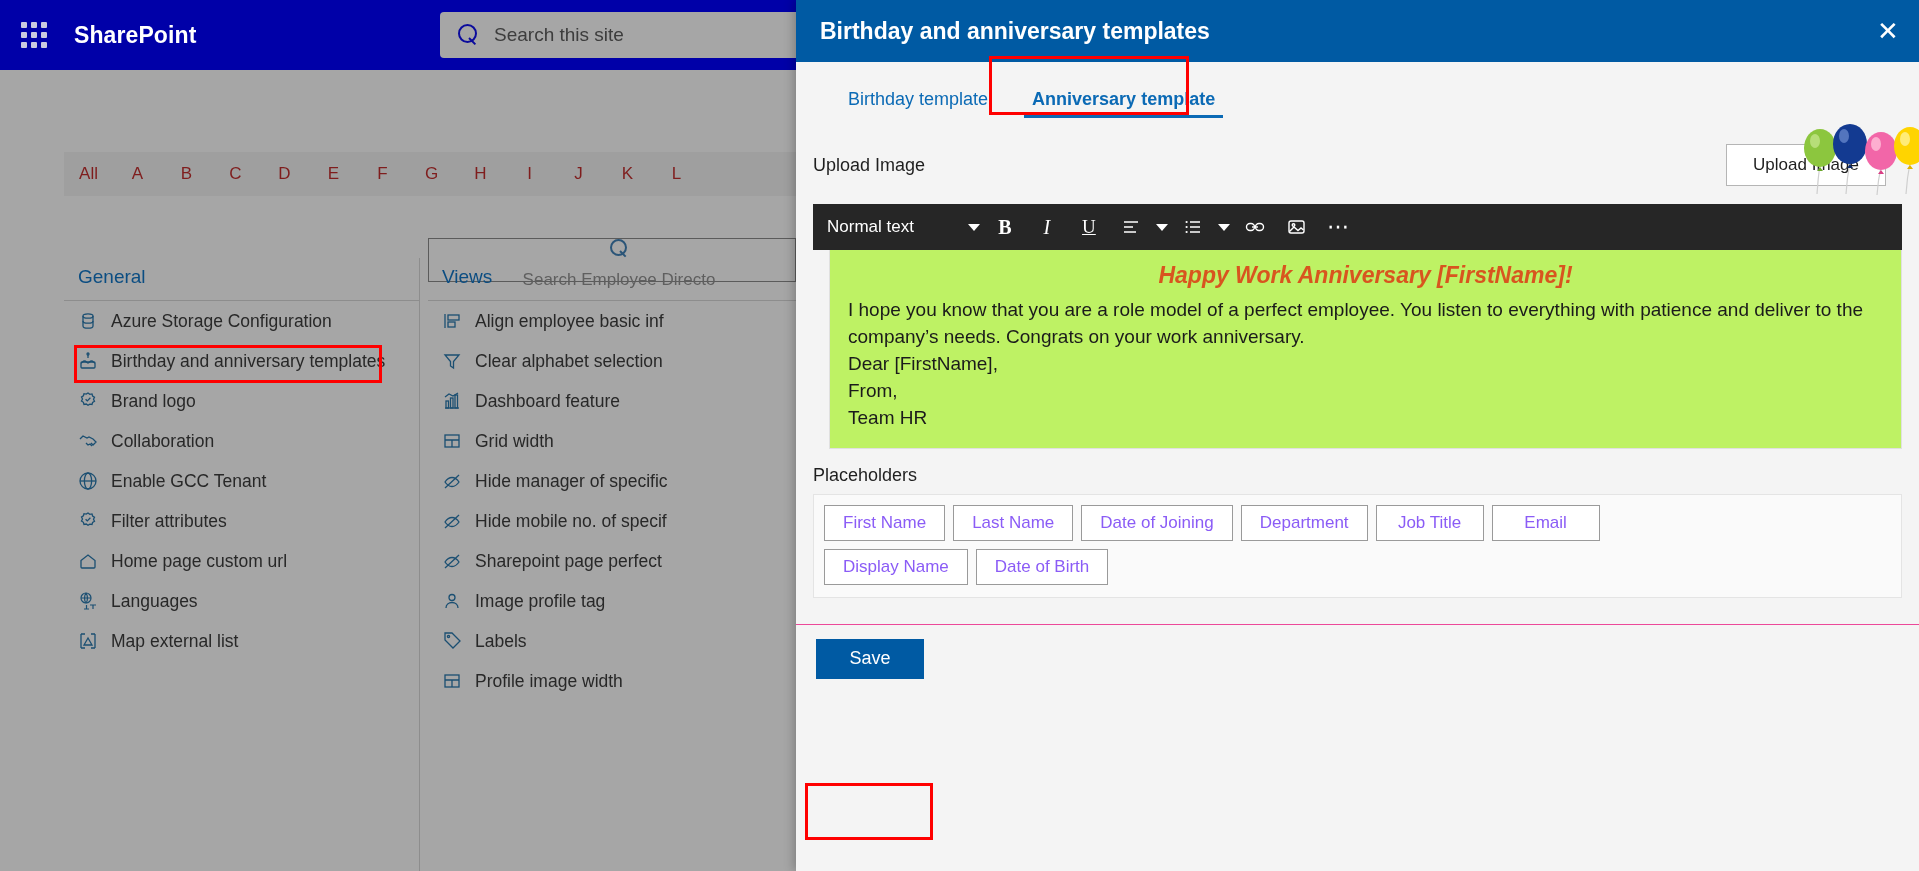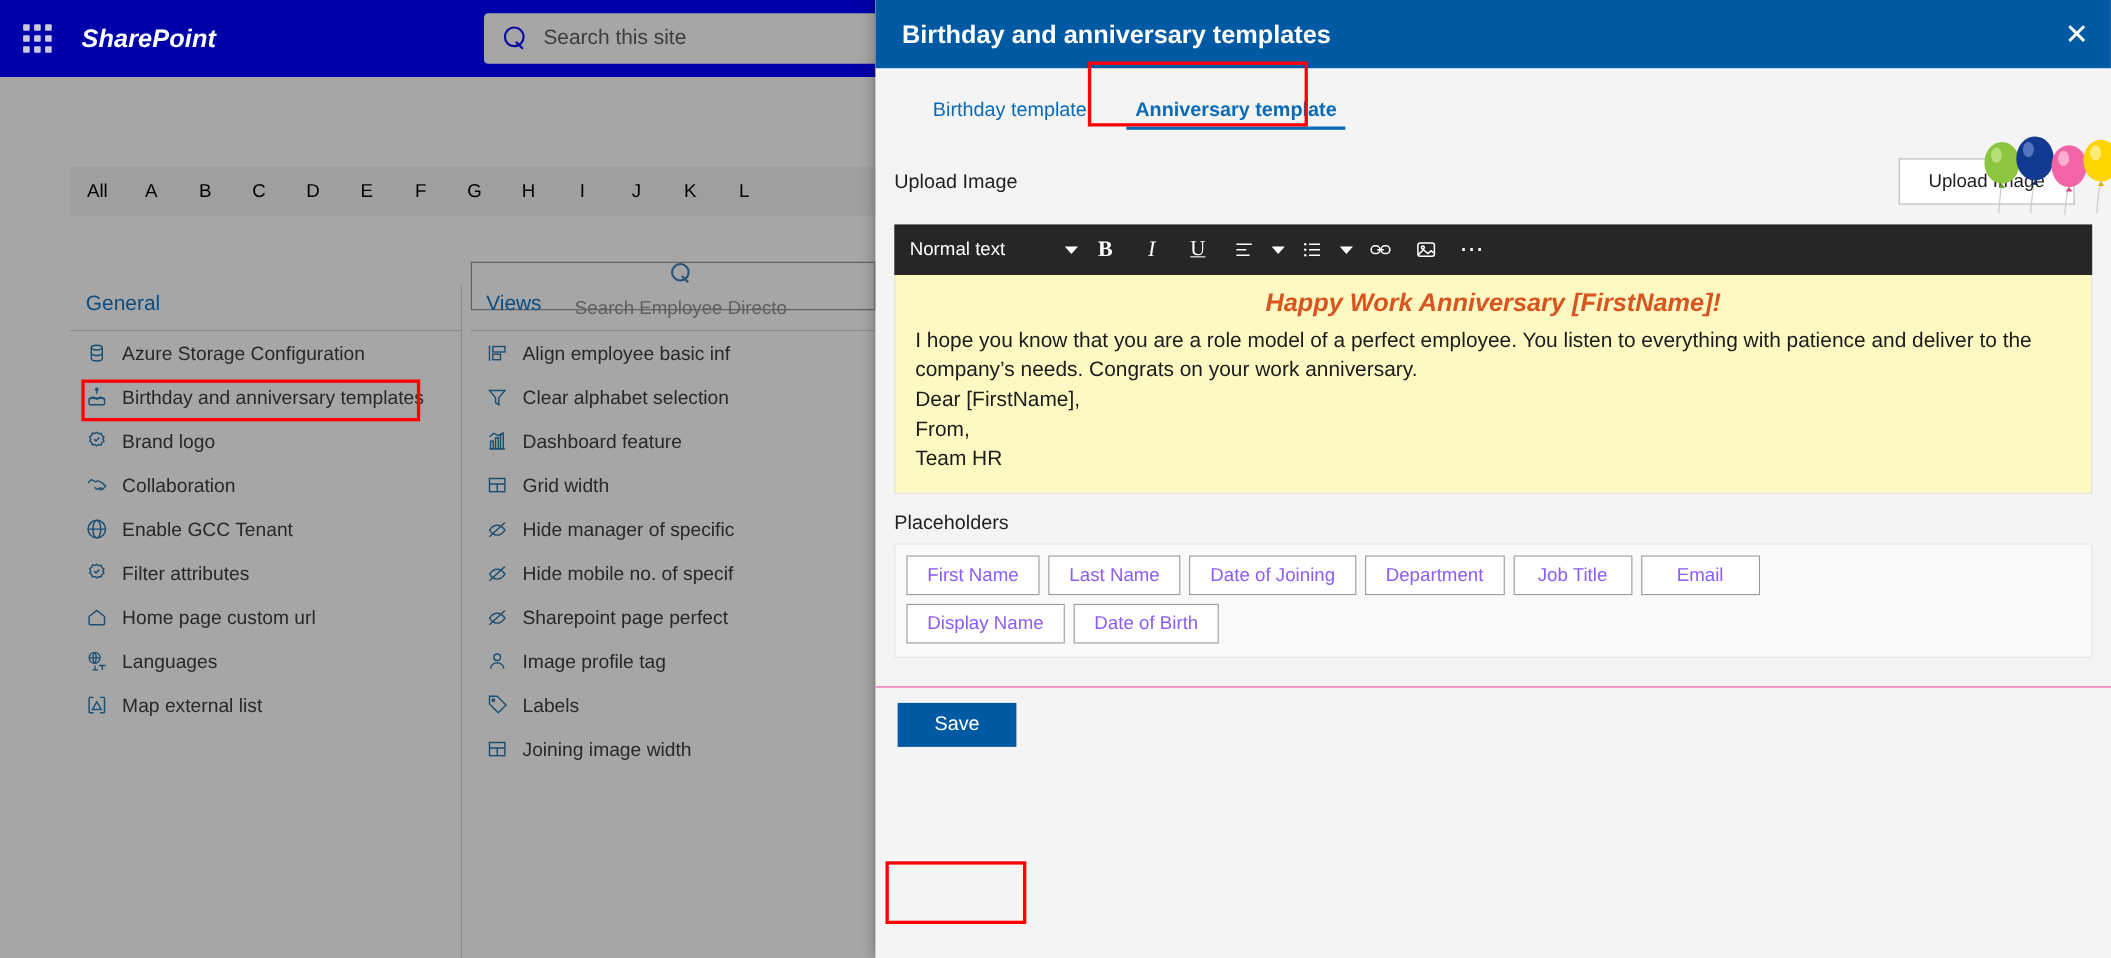--- a/index.html
+++ b/index.html
@@ -23,21 +23,20 @@
   .waffle {
     width: 44px; margin-left: 12px; height: 40px;
     display: grid; grid-template-columns: repeat(3, 6px);
     grid-template-rows: repeat(3, 6px); gap: 4px;
     justify-content: center; align-content: center; cursor: pointer;
   }
   .waffle i { display:block; width: 6px; height: 6px; background: #c9c9e0; border-radius: 1px; }
   .suite-brand {
     color: #ffffff; font-size: 23px; font-weight: 700; margin-left: 18px;
     letter-spacing: .1px;
-    font-style: italic;
   }
   .suite-search {
     position: absolute; left: 440px; top: 12px; width: 356px; height: 46px;
     background: #a6a6a6; border-radius: 4px 0 0 4px;
     display: flex; align-items: center; padding-left: 18px; gap: 14px;
   }
   .suite-search .mag { width: 22px; height: 22px; position: relative; flex: none; }
   .suite-search .mag::before {
     content:""; position:absolute; left:0; top:0; width:15px; height:15px;
     border: 2px solid #0b0b9c; border-radius: 50%;
@@ -47,21 +46,21 @@
     background:#0b0b9c; transform: rotate(45deg); transform-origin: left center;
   }
   .suite-search .ph { color: #3d3d3d; font-size: 19px; }
 
   .alpha-strip {
     position: absolute; left: 64px; top: 152px; height: 44px; width: 732px;
     background: #9f9f9f; display: flex; align-items: center;
   }
   .alpha-strip span {
     display:inline-block; width: 49px; text-align:center;
-    font-size: 17px; color: #000000; cursor: pointer;
+    font-size: 17px; color: #7f1d1d; cursor: pointer;
   }
 
   .dir-search {
     position: absolute; left: 428px; top: 238px; width: 368px; height: 44px;
     background: #a6a6a6; border: 1px solid #5b5b5b;
     display: flex; align-items: center; padding-left: 14px; gap: 12px; flex-direction: column;
   }
   .dir-search .mag2 { width: 19px; height: 19px; position: relative; flex:none; }
   .dir-search .mag2::before {
     content:""; position:absolute; left:0; top:0; width:13px; height:13px;
@@ -151,22 +150,22 @@
   .rte-style { font-size: 17px; color:#fff; margin-right: 50px; }
   .tb-btn {
     width: 42px; height: 46px; display:flex; align-items:center; justify-content:center;
     cursor:pointer; color:#fff; font-size: 19px;
   }
   .tb-caret { width: 20px; height: 46px; display:flex; align-items:center; justify-content:center; cursor:pointer; }
   .tb-caret::after { content:""; border-left:6px solid transparent; border-right:6px solid transparent; border-top:7px solid #fff; }
   .tb-btn svg { display:block; }
 
   .rte-body {
-    background:#fef9c3; border:1px solid #e0e0e0; border-top:none;
-    min-height: 196px; padding: 12px 18px 16px 18px;
+    background:#bef264; border:1px solid #e0e0e0; border-top:none;
+    min-height: 196px; padding: 12px 18px 16px 18px; margin-left: 16px;
   }
   .rte-h1 {
     text-align:center; color:#d8551f; font-size: 23px; font-style: italic;
     font-weight: 700; margin-bottom: 8px;
   }
   .rte-p { font-size: 19px; color:#1b1b1b; line-height: 1.42; }
 
   .ph-label { font-size: 18px; color:#1f1f1f; margin: 16px 0 0 17px; }
   .ph-box {
     margin: 8px 17px 0 17px; background:#fafafa; border:1px solid #e4e4e4;
@@ -434,21 +433,21 @@
         <span>Labels</span>
       </div>
 
       <div class="col-row">
         <span class="ic">
             <svg viewBox="0 0 20 20" fill="none" stroke="#1b4f72" stroke-width="1.3">
               <rect x="3" y="4" width="14" height="12"></rect>
               <path d="M3 9h14M10 9v7"></path>
             </svg>
           </span>
-        <span>Joining image width</span>
+        <span>Profile image width</span>
       </div>
     </div>
 
     <div class="hl-box" style="left:74px; top:345px; width:308px; height:38px;"></div>
   </div>
 
   <div class="panel">
 
     <div class="panel-header">
       <div class="panel-title">Birthday and anniversary templates</div>

